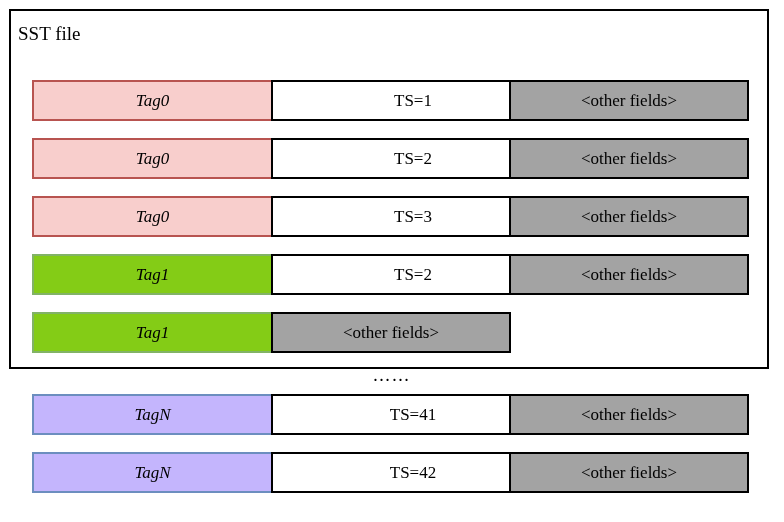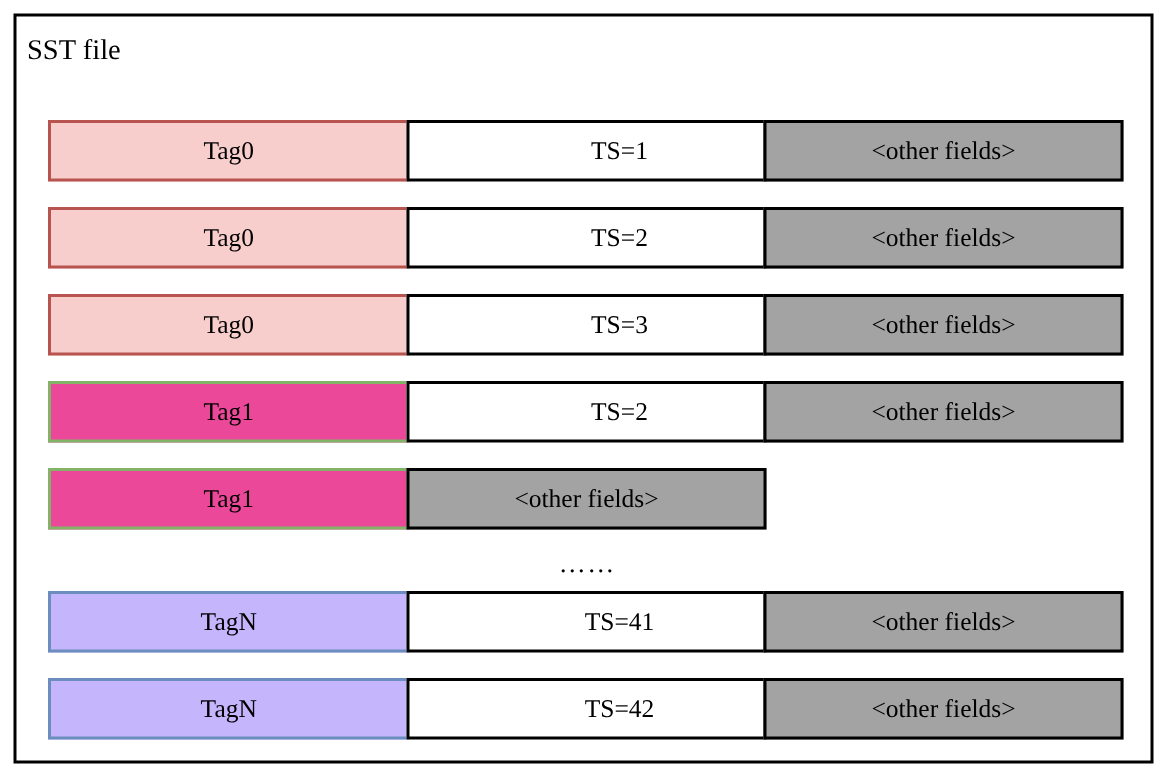--- a/index.html
+++ b/index.html
@@ -13,21 +13,21 @@
     font-family: "Liberation Serif", "DejaVu Serif", serif;
     color: #000000;
     overflow: hidden;
   }
 
   #sst-frame {
     position: absolute;
     left: 9px;
     top: 9px;
     width: 760px;
-    height: 500px;
+    height: 360px;
     box-sizing: border-box;
     border: 2px solid #000000;
     background: #ffffff;
   }
 
   #frame-title {
     position: absolute;
     left: 7px;
     top: 12px;
     font-size: 19px;
@@ -51,27 +51,28 @@
     justify-content: center;
     font-size: 17px;
     line-height: 1;
     white-space: nowrap;
   }
 
   .cell-tag {
     width: 241px;
     border: 2px solid #000000;
     background: #ffffff;
+    font-style: italic;
   }
   .cell-tag.tag-red {
     background: #f8cecc;
     border-color: #b85450;
   }
   .cell-tag.tag-green {
-    background: #ec4899;
+    background: #84cc16;
     border-color: #82b366;
   }
   .cell-tag.tag-blue {
     background: #c4b5fd;
     border-color: #6c8ebf;
   }
 
   .cell-ts {
     width: 240px;
     border: 2px solid #000000;

